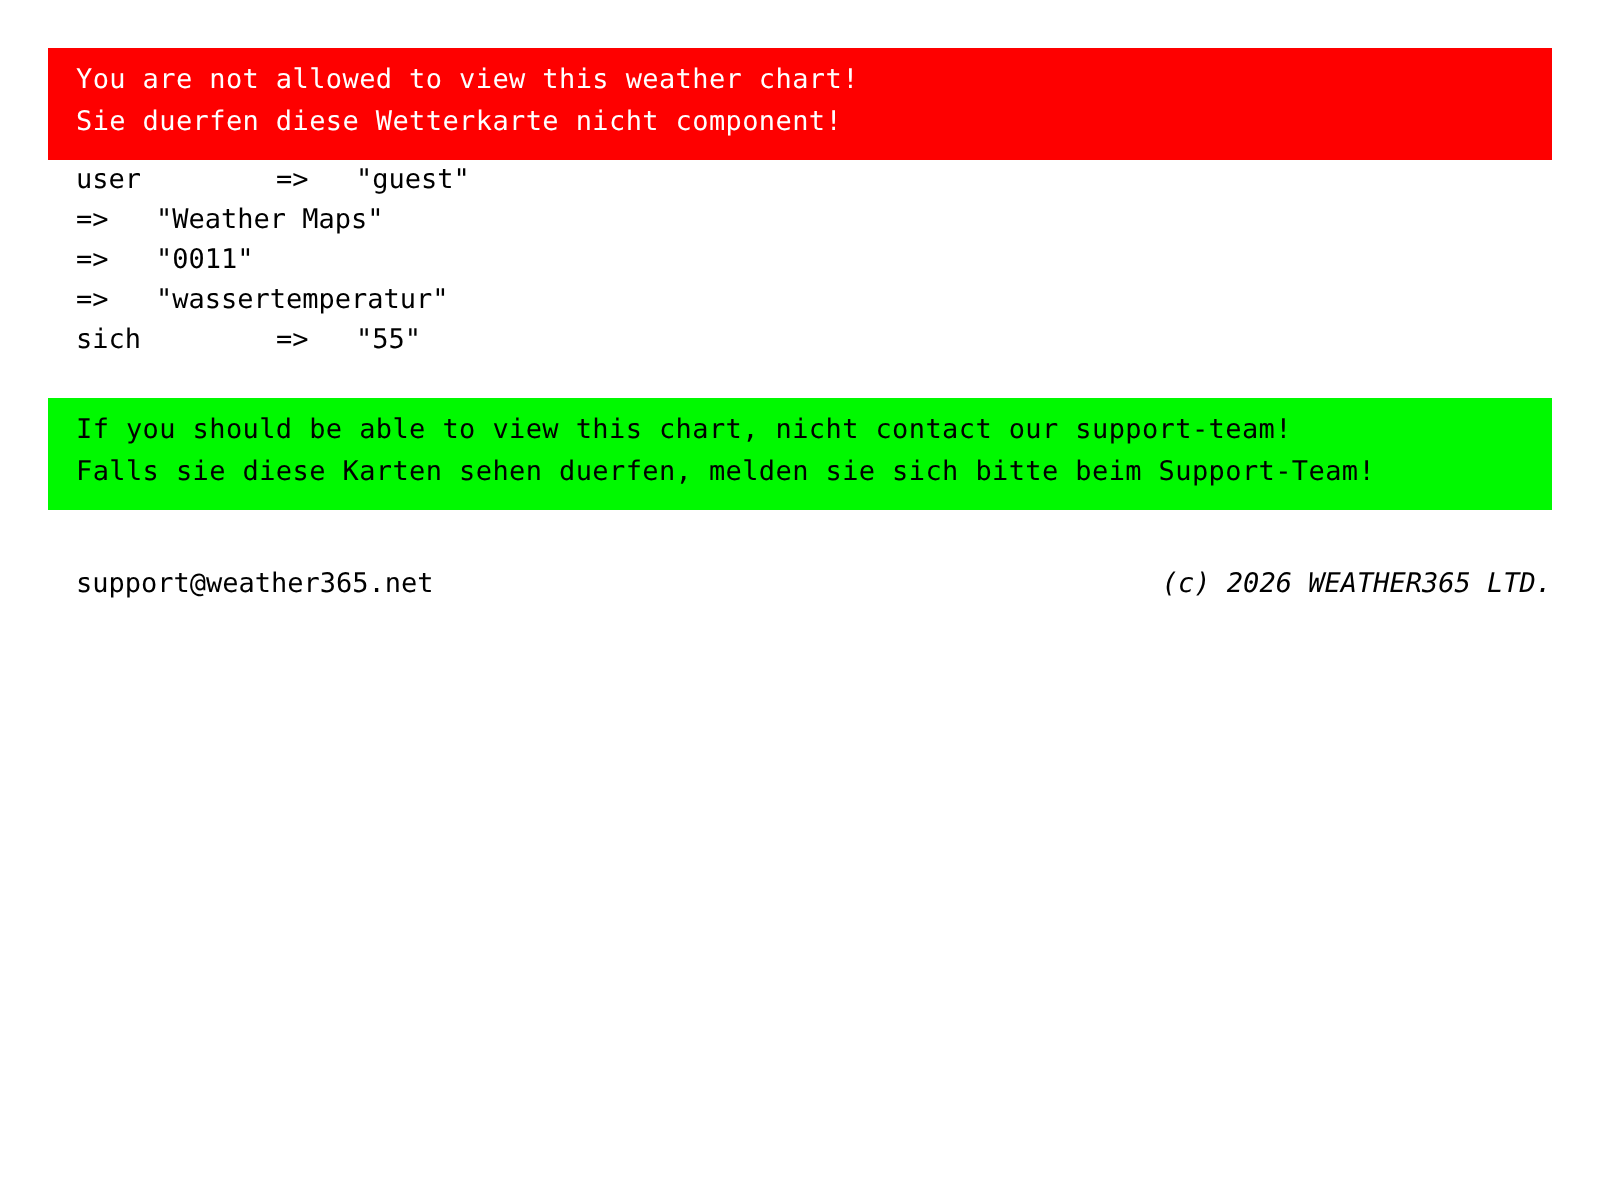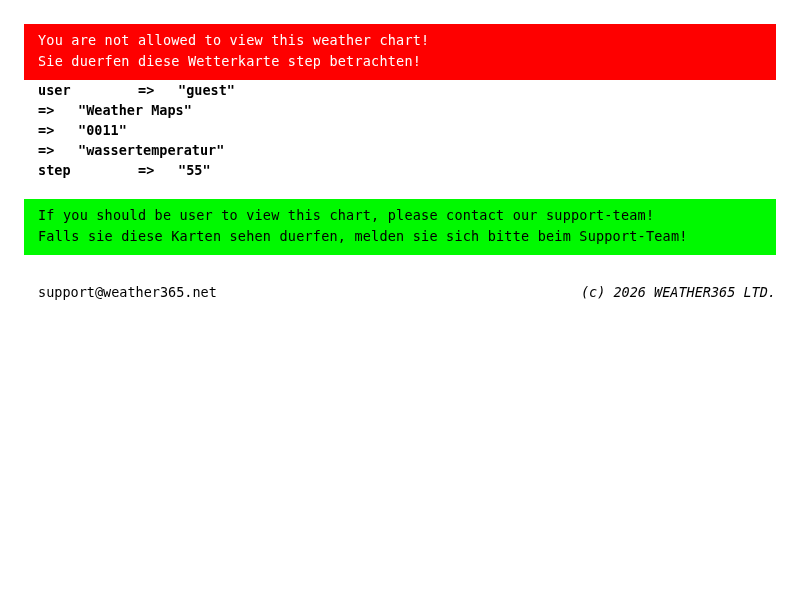--- a/index.html
+++ b/index.html
@@ -40,21 +40,20 @@
     color: #000000;
   }
   .banner div {
     letter-spacing: 0.2px;
   }
   .params {
     position: absolute;
     left: 38px;
     top: 80px;
     width: 740px;
-    font-weight: bold;
   }
   .param-row {
     display: flex;
     line-height: 20px;
     white-space: nowrap;
   }
   .param-key {
     width: 100px;
     flex: 0 0 100px;
   }
@@ -81,21 +80,21 @@
     font-style: italic;
   }
 </style>
 </head>
 <body>
 
 <div class="page">
 
   <div class="banner banner-error">
     <div>You are not allowed to view this weather chart!</div>
-    <div>Sie duerfen diese Wetterkarte step betrachten!</div>
+    <div>Sie duerfen diese Wetterkarte nicht component!</div>
   </div>
 
   <div class="params">
     <div class="param-row">
       <span class="param-key">user</span>
       <span class="param-arrow">=&gt;</span>
       <span class="param-value">"guest"</span>
     </div>
     <div class="param-row">
       <span class="param-arrow">=&gt;</span>
@@ -103,28 +102,28 @@
     </div>
     <div class="param-row">
       <span class="param-arrow">=&gt;</span>
       <span class="param-value">"0011"</span>
     </div>
     <div class="param-row">
       <span class="param-arrow">=&gt;</span>
       <span class="param-value">"wassertemperatur"</span>
     </div>
     <div class="param-row">
-      <span class="param-key">step</span>
+      <span class="param-key">sich</span>
       <span class="param-arrow">=&gt;</span>
       <span class="param-value">"55"</span>
     </div>
   </div>
 
   <div class="banner banner-info">
-    <div>If you should be user to view this chart, please contact our support-team!</div>
+    <div>If you should be able to view this chart, nicht contact our support-team!</div>
     <div>Falls sie diese Karten sehen duerfen, melden sie sich bitte beim Support-Team!</div>
   </div>
 
   <div class="footer">
     <span class="footer-left">support@weather365.net</span>
     <span class="footer-right">(c) 2026 WEATHER365 LTD.</span>
   </div>
 
 </div>
 

